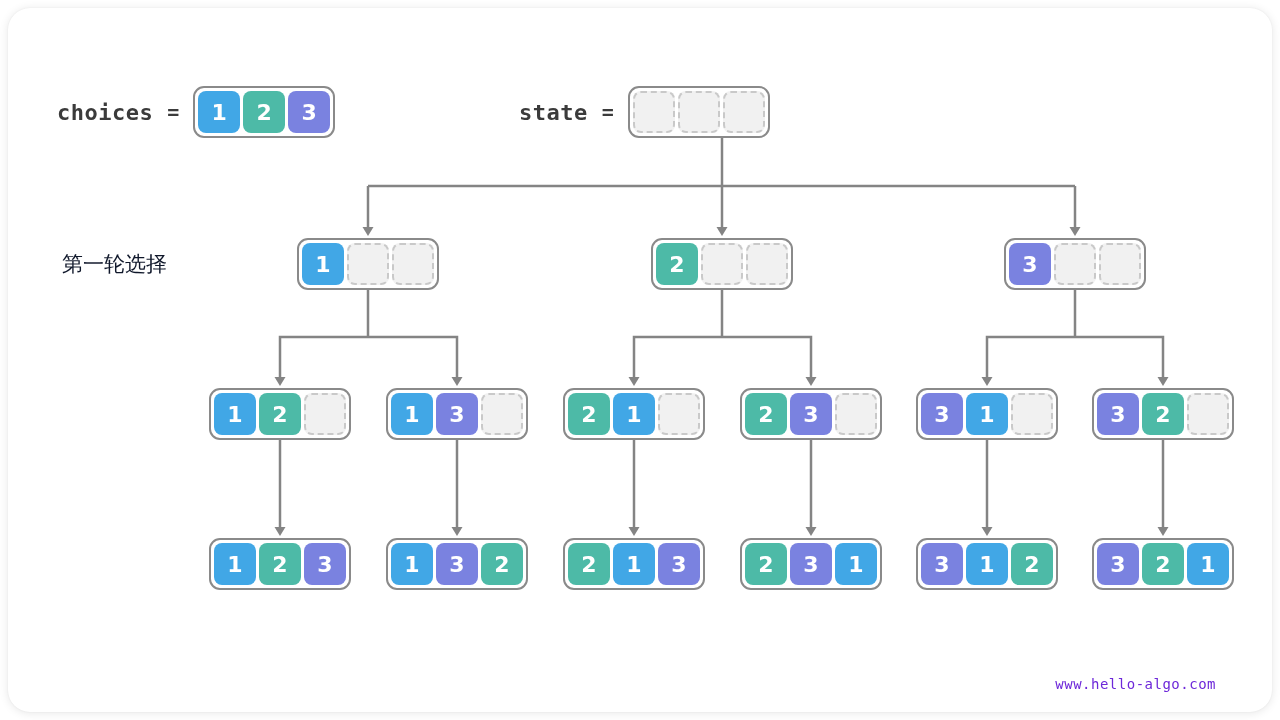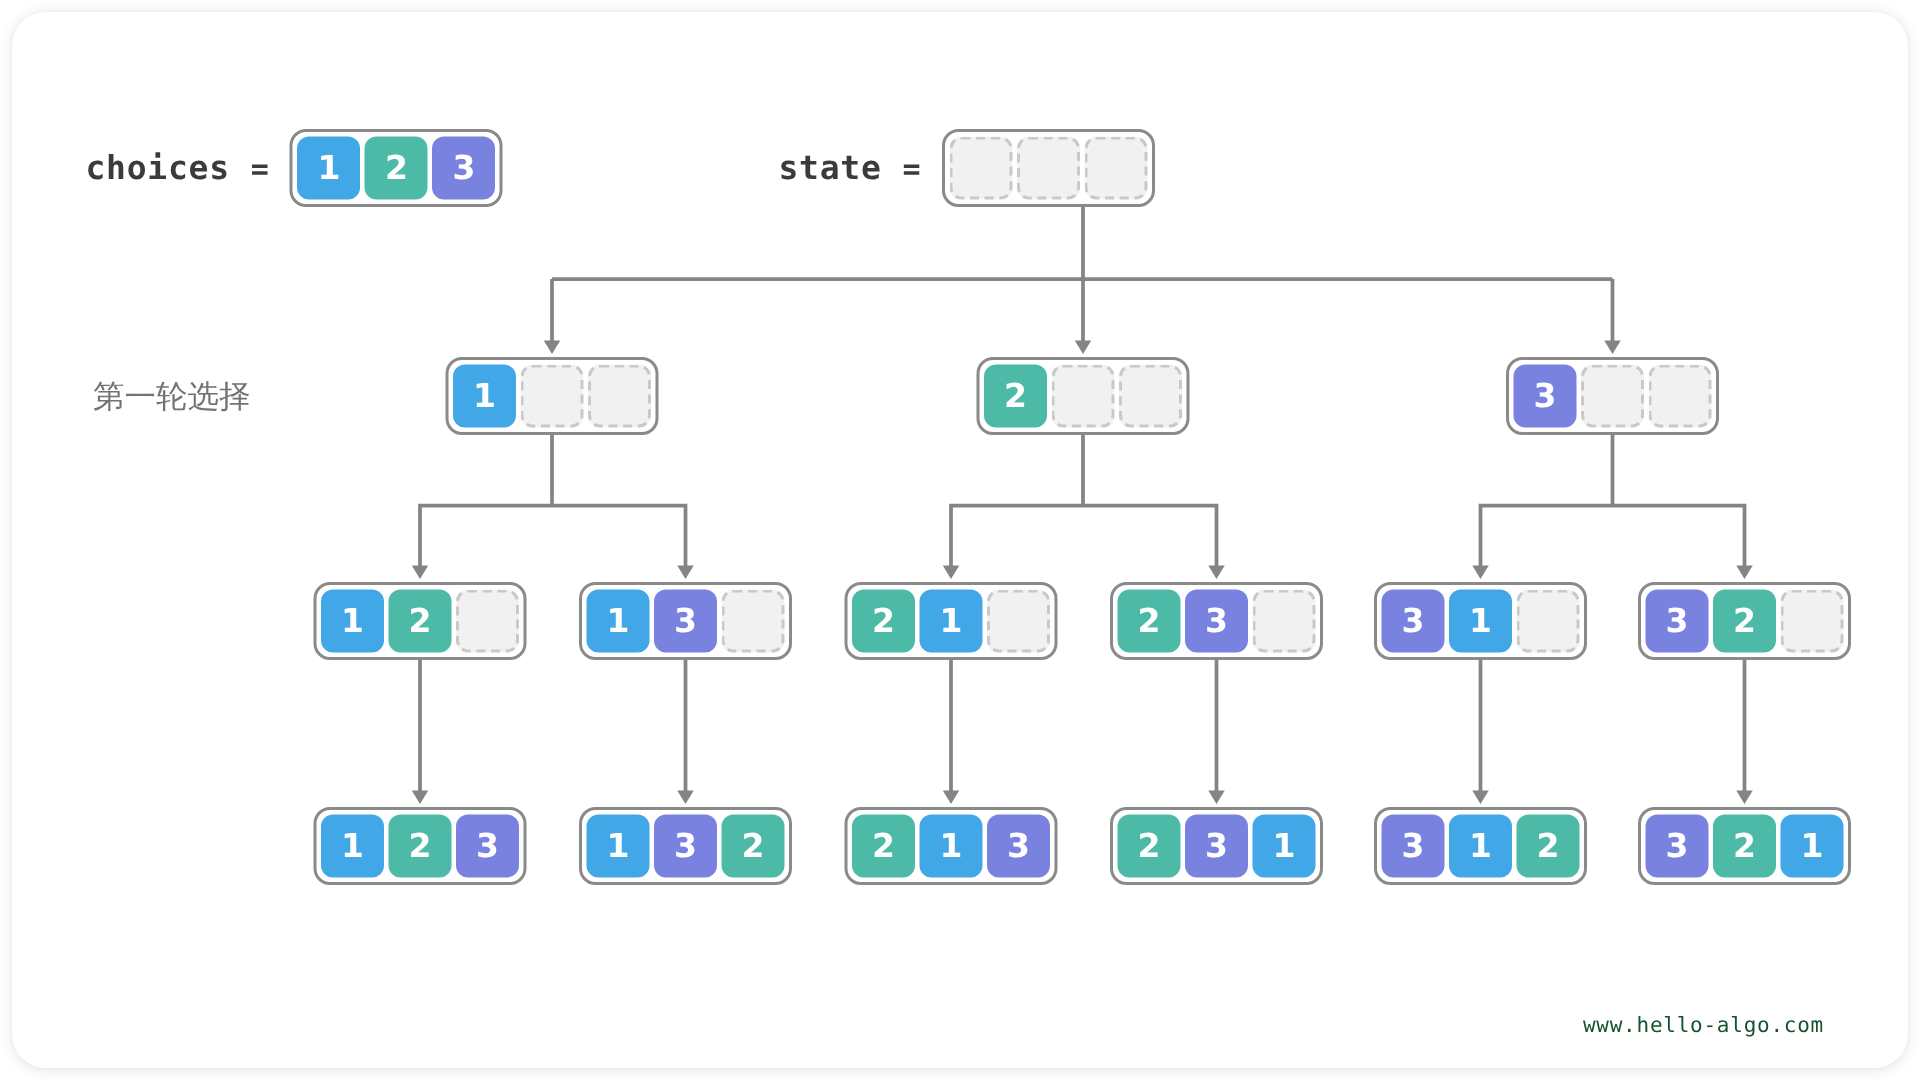--- a/index.html
+++ b/index.html
@@ -47,28 +47,28 @@
     width: 38px; height: 38px; border-radius: 8px; margin: 2px;
     box-sizing: content-box;
   }
   .cell.empty { width: 38px; height: 38px; margin: 0; padding: 0; border-width: 2px; }
 
   .node { position: absolute; }
 
   .row-label {
     position: absolute; left: 62px; height: 52px; width: 140px;
     display: flex; align-items: center;
-    font-size: 21px; color: #737373; font-weight: 500;
+    font-size: 21px; color: #0f172a; font-weight: 500;
     font-family: "DejaVu Sans", sans-serif;
   }
 
   .watermark {
     position: absolute; right: 64px; bottom: 28px;
     font-family: "DejaVu Sans Mono", monospace; font-size: 14px;
-    color: #14532d; letter-spacing: 0.5px;
+    color: #6d28d9; letter-spacing: 0.5px;
   }
 </style>
 </head>
 <body>
 
 <div class="card"></div>
 
 <div class="stage">
 
   <svg class="connectors" width="1280" height="720" viewBox="0 0 1280 720">

